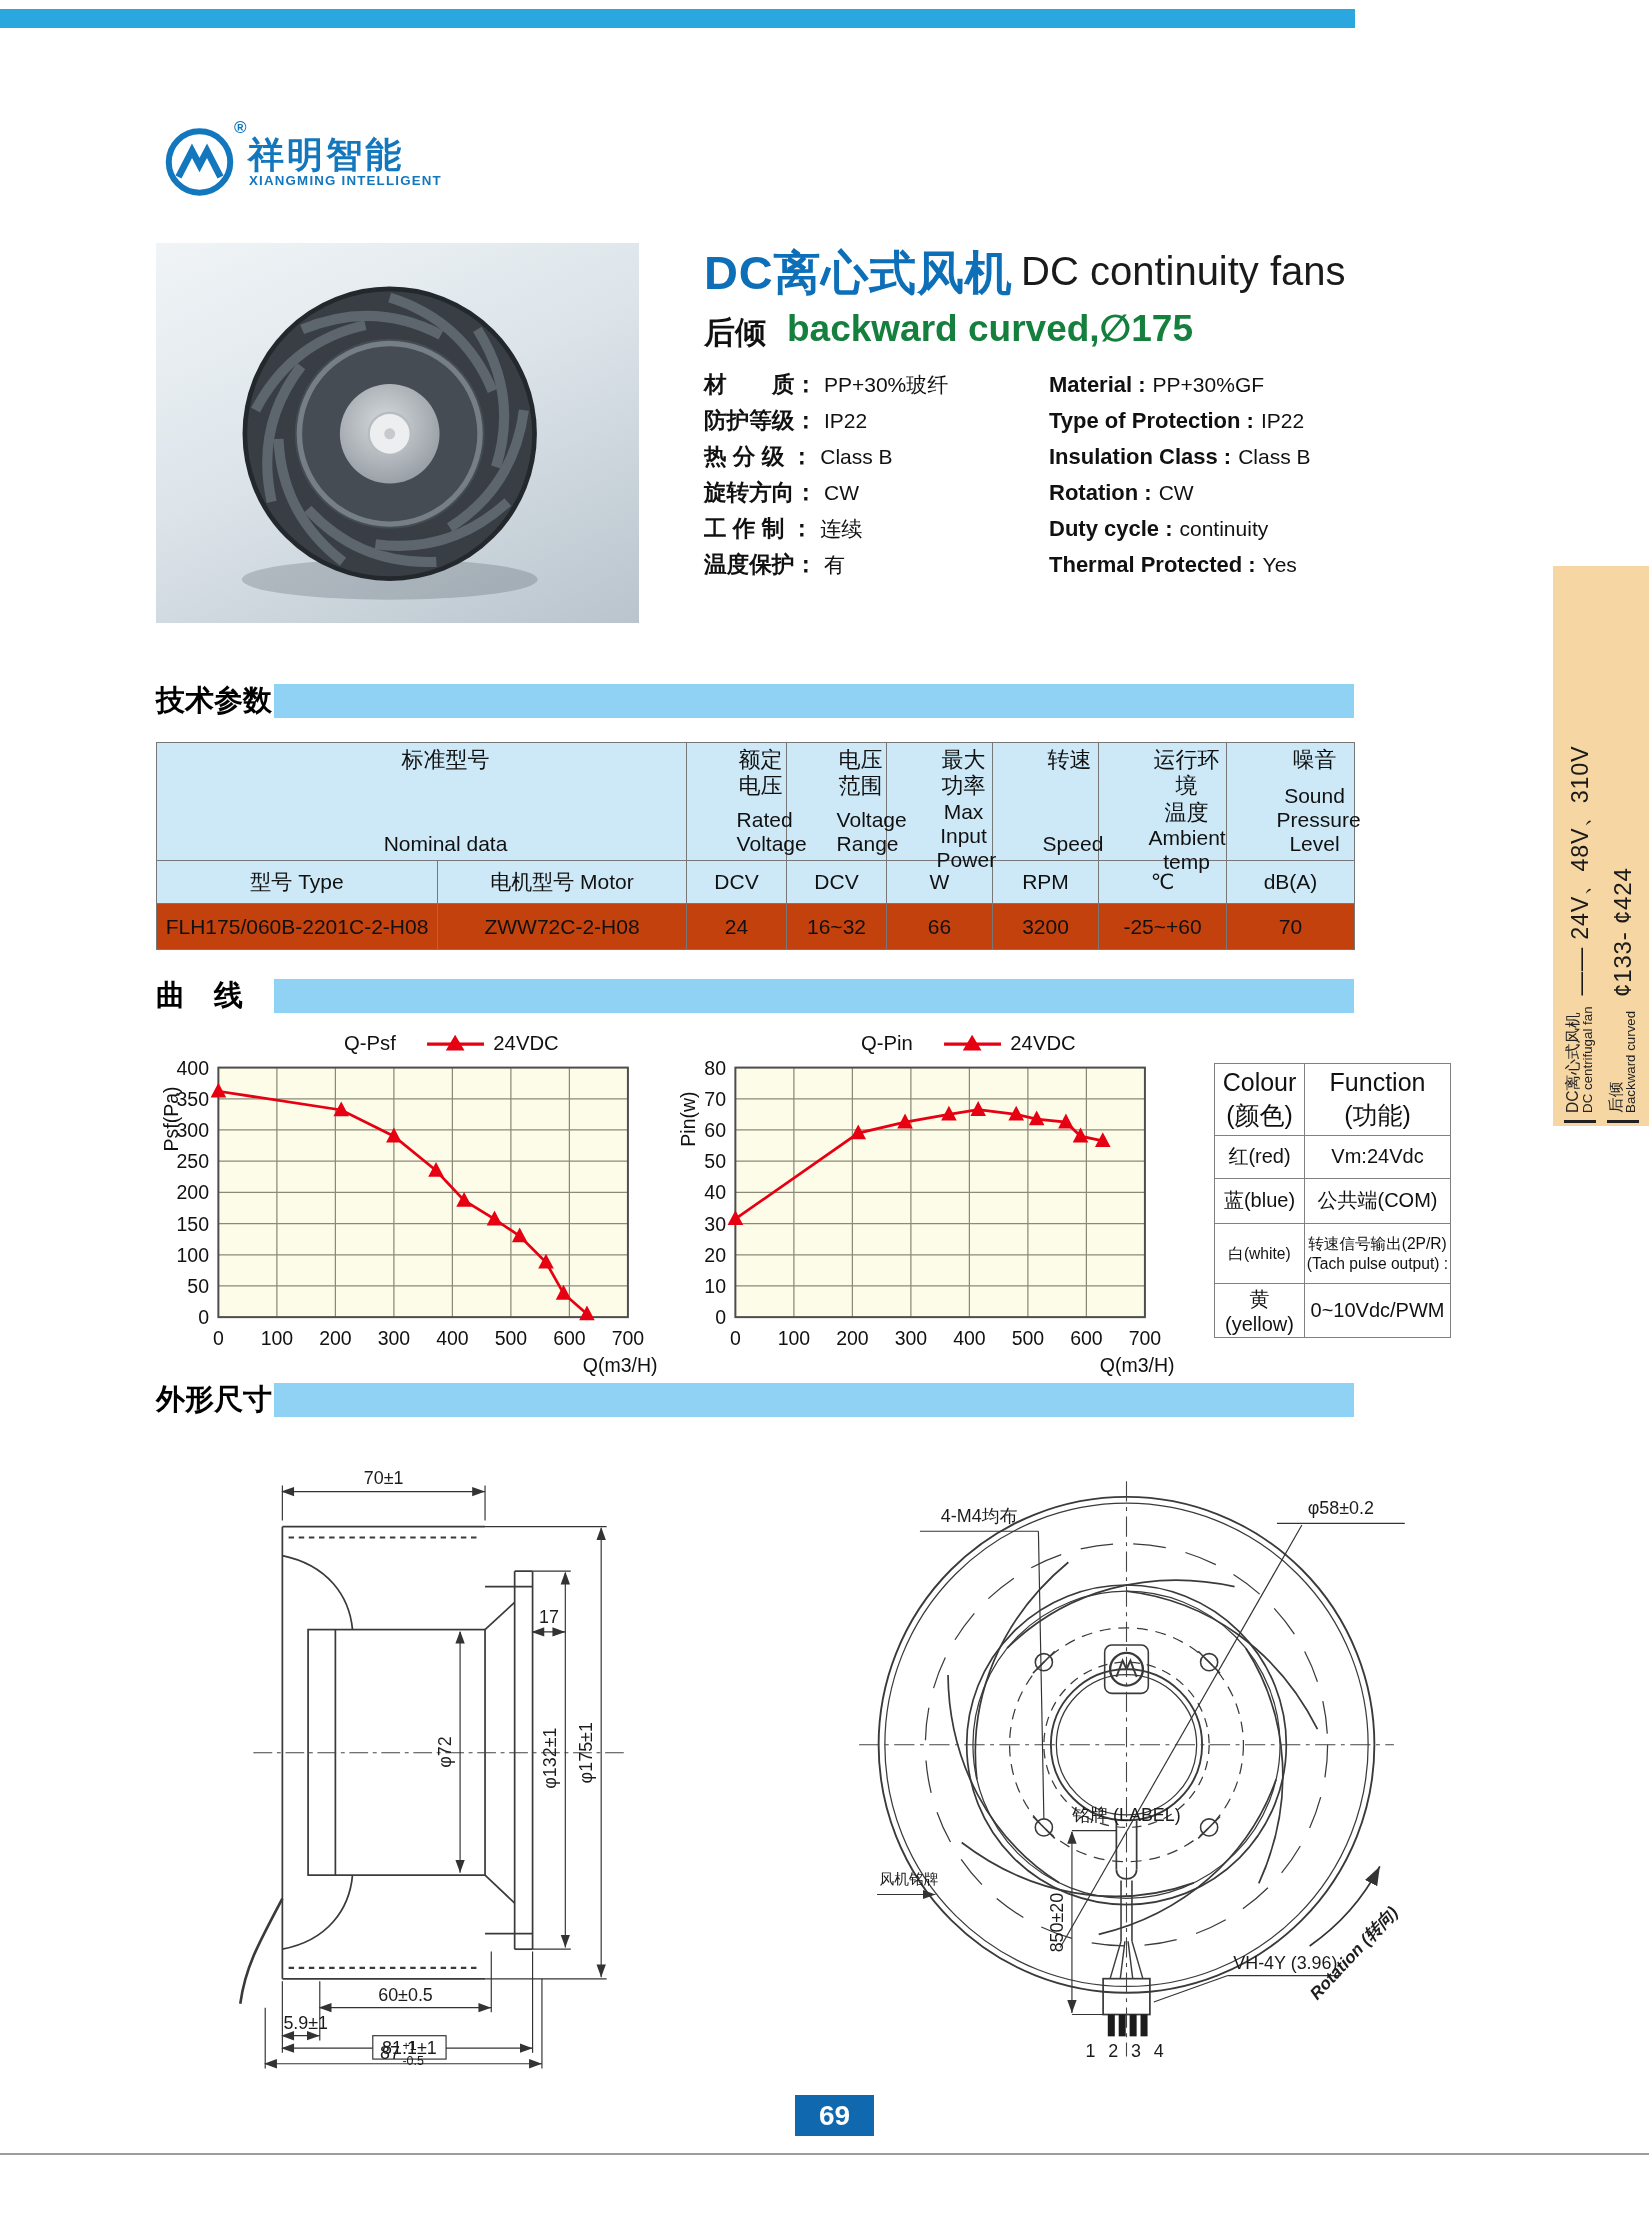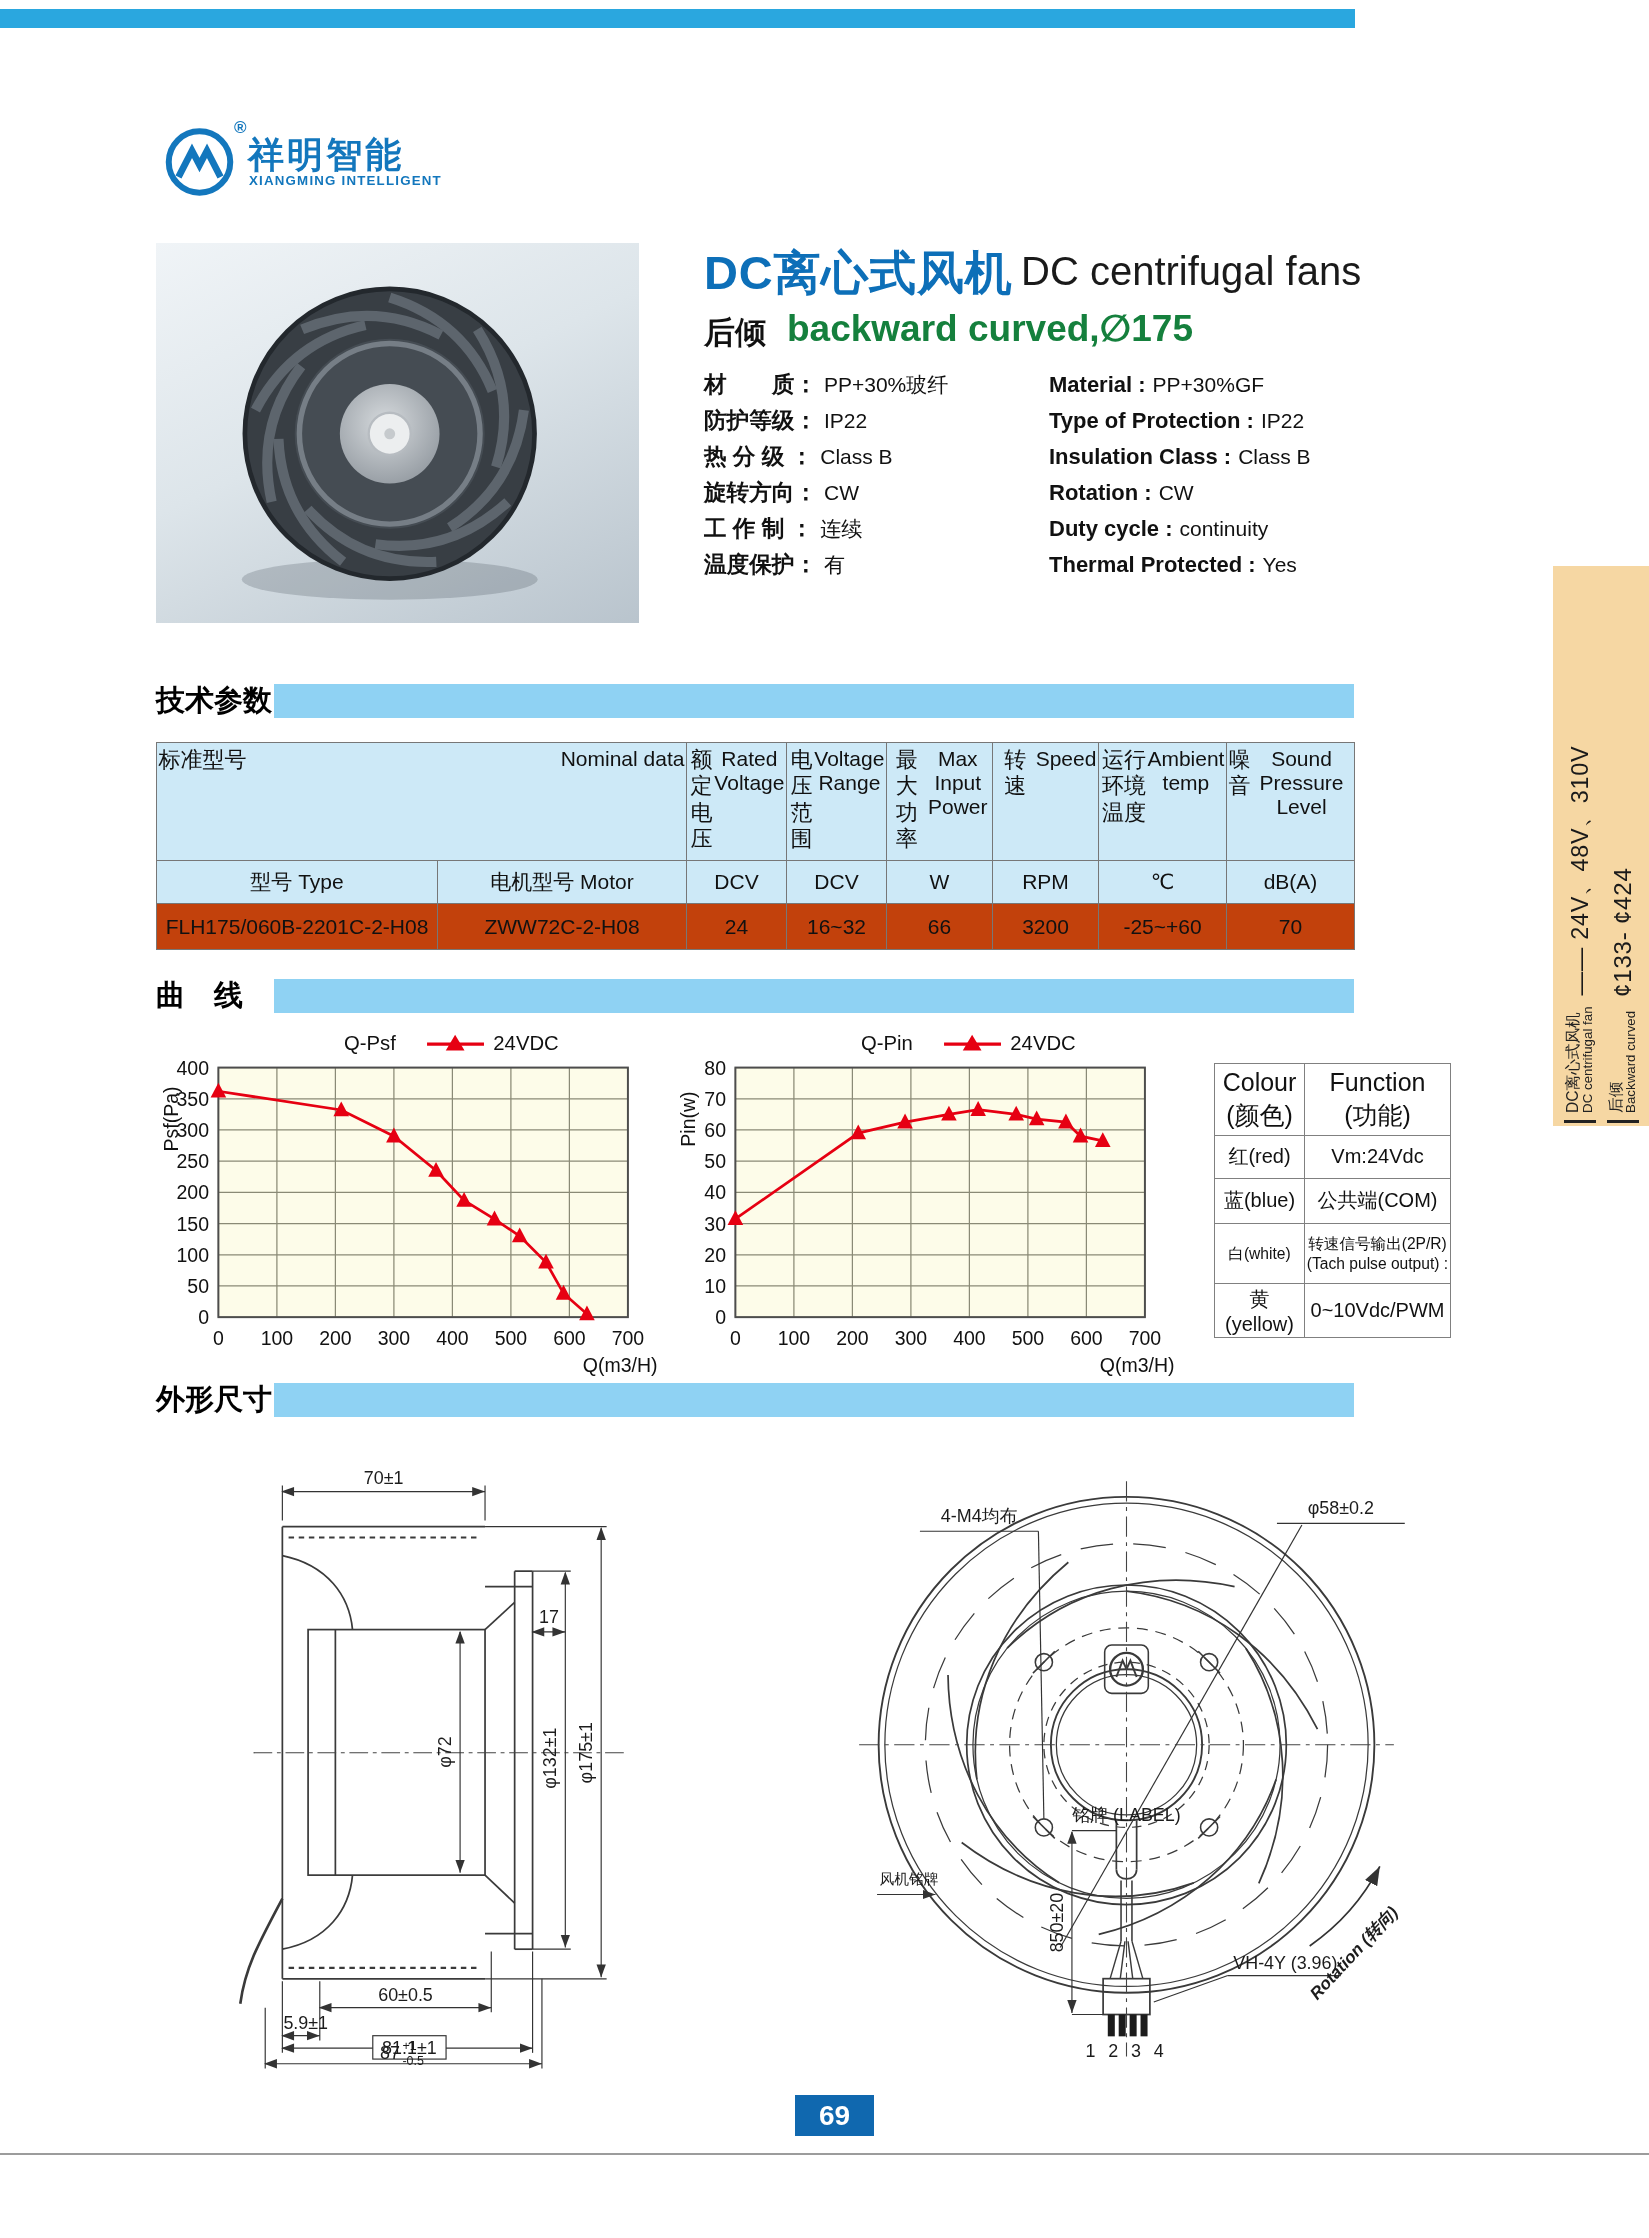--- a/index.html
+++ b/index.html
@@ -35,21 +35,21 @@
   .spec-cn span,.spec-en span{margin-left:7px;}
 
   
   .sec-title{position:absolute;left:156px;font-size:29px;font-weight:bold;color:#000;}
   .sec-bar{position:absolute;left:274px;width:1080px;height:34px;background:#8fd2f3;}
 
   
   table.params{position:absolute;left:156px;top:742px;width:1197px;border-collapse:collapse;table-layout:fixed;}
   table.params td{border:1.6px solid #777;text-align:center;vertical-align:middle;padding:0;}
   table.params .hd{background:#cde9f7;height:117px;}
-  table.params .hd .cell{height:109px;display:flex;justify-content:space-between;padding:3.9px 1.6px;}
+  table.params .hd .cell{height:109px;display:flex;flex-direction:column;justify-content:space-between;padding:3.9px 1.6px;margin-left:48px;}
   table.params .hd .cn{font-size:22px;line-height:1.2;}
   table.params .hd .en{font-size:21px;line-height:1.15;}
   table.params .u{background:#cde9f7;height:42px;font-size:21px;}
   table.params .d{background:#c2410c;height:45px;font-size:21px;}
 
   
   svg.chart{position:absolute;width:507px;height:351px;}
   #chart0{left:156px;top:1027px;}
   #chart1{left:673px;top:1027px;}
   svg text{font-family:"Liberation Sans","DejaVu Sans",sans-serif;}
@@ -130,21 +130,21 @@
       </g>
       <circle cx="300" cy="245" r="122" fill="#454c53"></circle>
       <circle cx="300" cy="245" r="116" fill="none" stroke="#767e86" stroke-width="7"></circle>
       <circle cx="300" cy="245" r="64" fill="url(#hubg)"></circle>
       <circle cx="300" cy="245" r="27" fill="#eceeef" stroke="#b7bcc1" stroke-width="3"></circle>
       <circle cx="300" cy="245" r="7" fill="#c6cacd"></circle>
     </svg>
   </div>
 
   <div class="t-cn">DC离心式风机</div>
-  <div class="t-en">DC centrifugal fans</div>
+  <div class="t-en">DC continuity fans</div>
   <div class="s-cn">后倾</div>
   <div class="s-en">backward curved,∅175</div>
 
   <div class="specs">
     <div class="spec-row">
       <span class="spec-cn"><b>材　　质：</b><span>PP+30%玻纤</span></span>
       <span class="spec-en"><b>Material :</b><span>PP+30%GF</span></span>
     </div>
     <div class="spec-row">
       <span class="spec-cn"><b>防护等级：</b><span>IP22</span></span>

